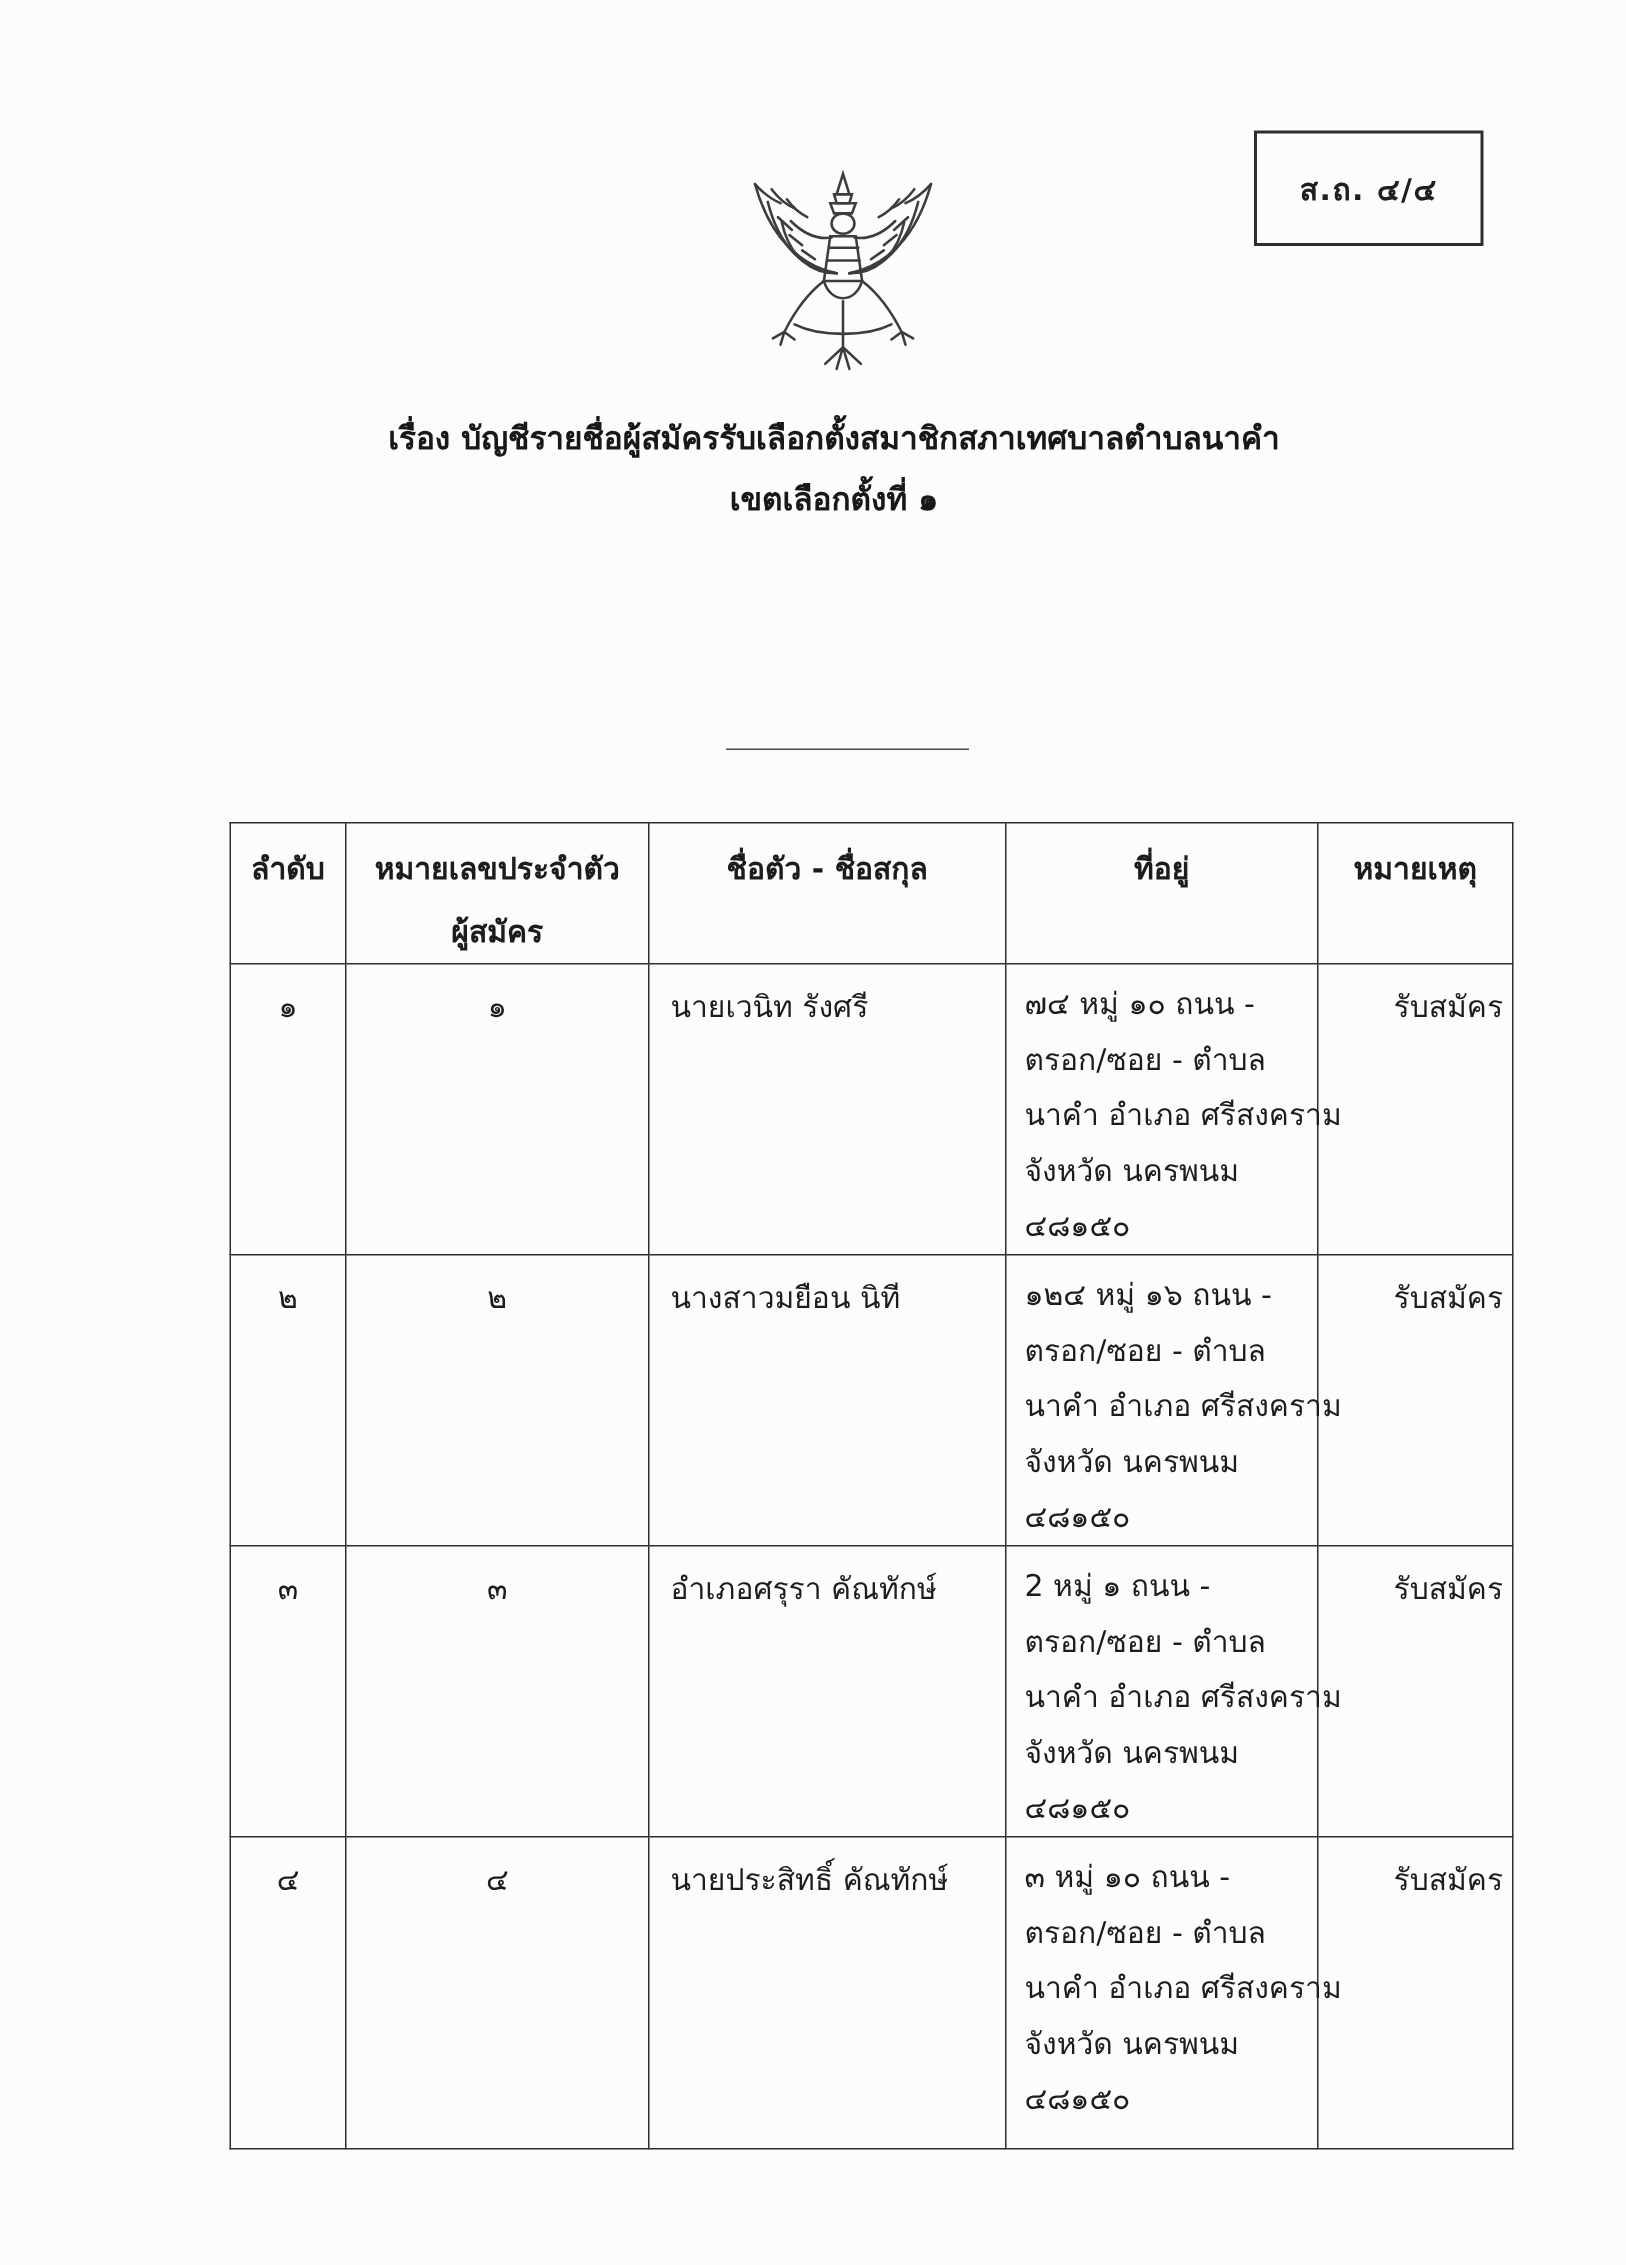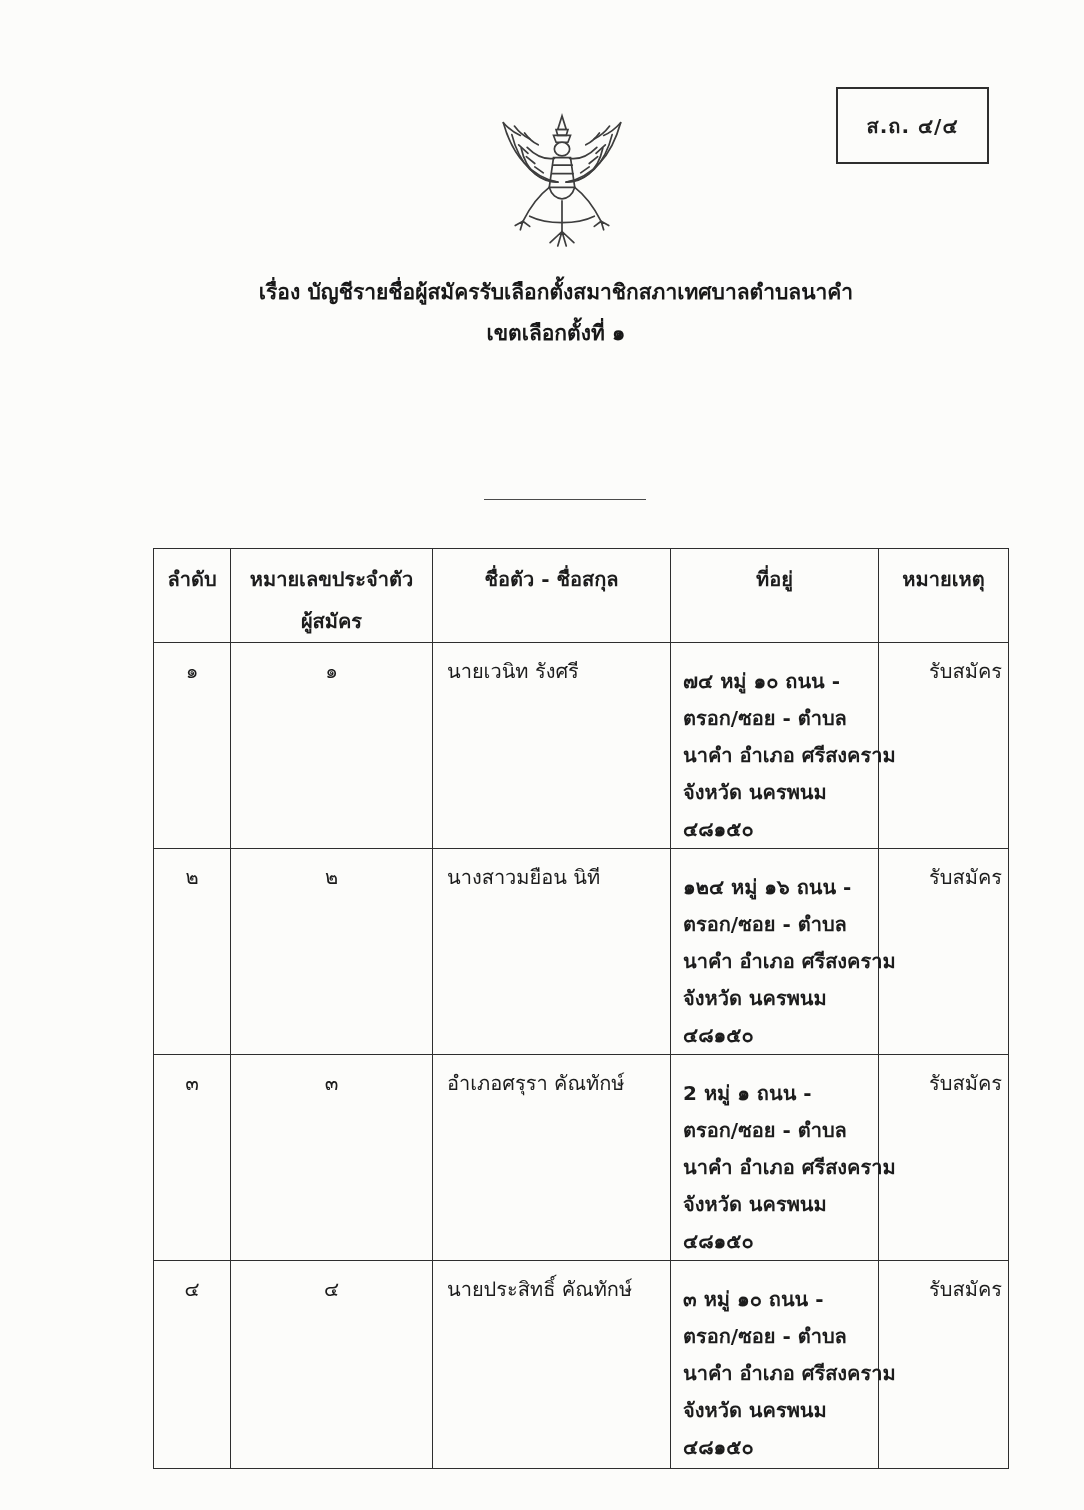--- a/index.html
+++ b/index.html
@@ -44,21 +44,21 @@
     vertical-align:top;
     background:#fcfcfa;
   }
   .doc-table thead tr { height:80px; }
   .doc-table th {
     font-weight:bold; text-align:center;
     padding-top:9px; line-height:42px; font-size:20px;
   }
   td.c-order, td.c-num { text-align:center; padding-top:12px; }
   td.c-name { padding:12px 10px 0 14px; }
-  td.c-addr { padding:20px 8px 0 12px;font-weight:bold; }
+  td.c-addr { padding:8px 8px 0 12px; }
   td.c-remark { padding:12px 6px 0 14px;text-align:right; }
   .addr-line { line-height:37px; white-space:nowrap; }
   .row-h1 { height:188px; }
   .row-h2 { height:208px; }
 </style>
 </head>
 <body>
 
 <div class="form-code-box">
   <span>ส.ถ. ๔/๔</span>

